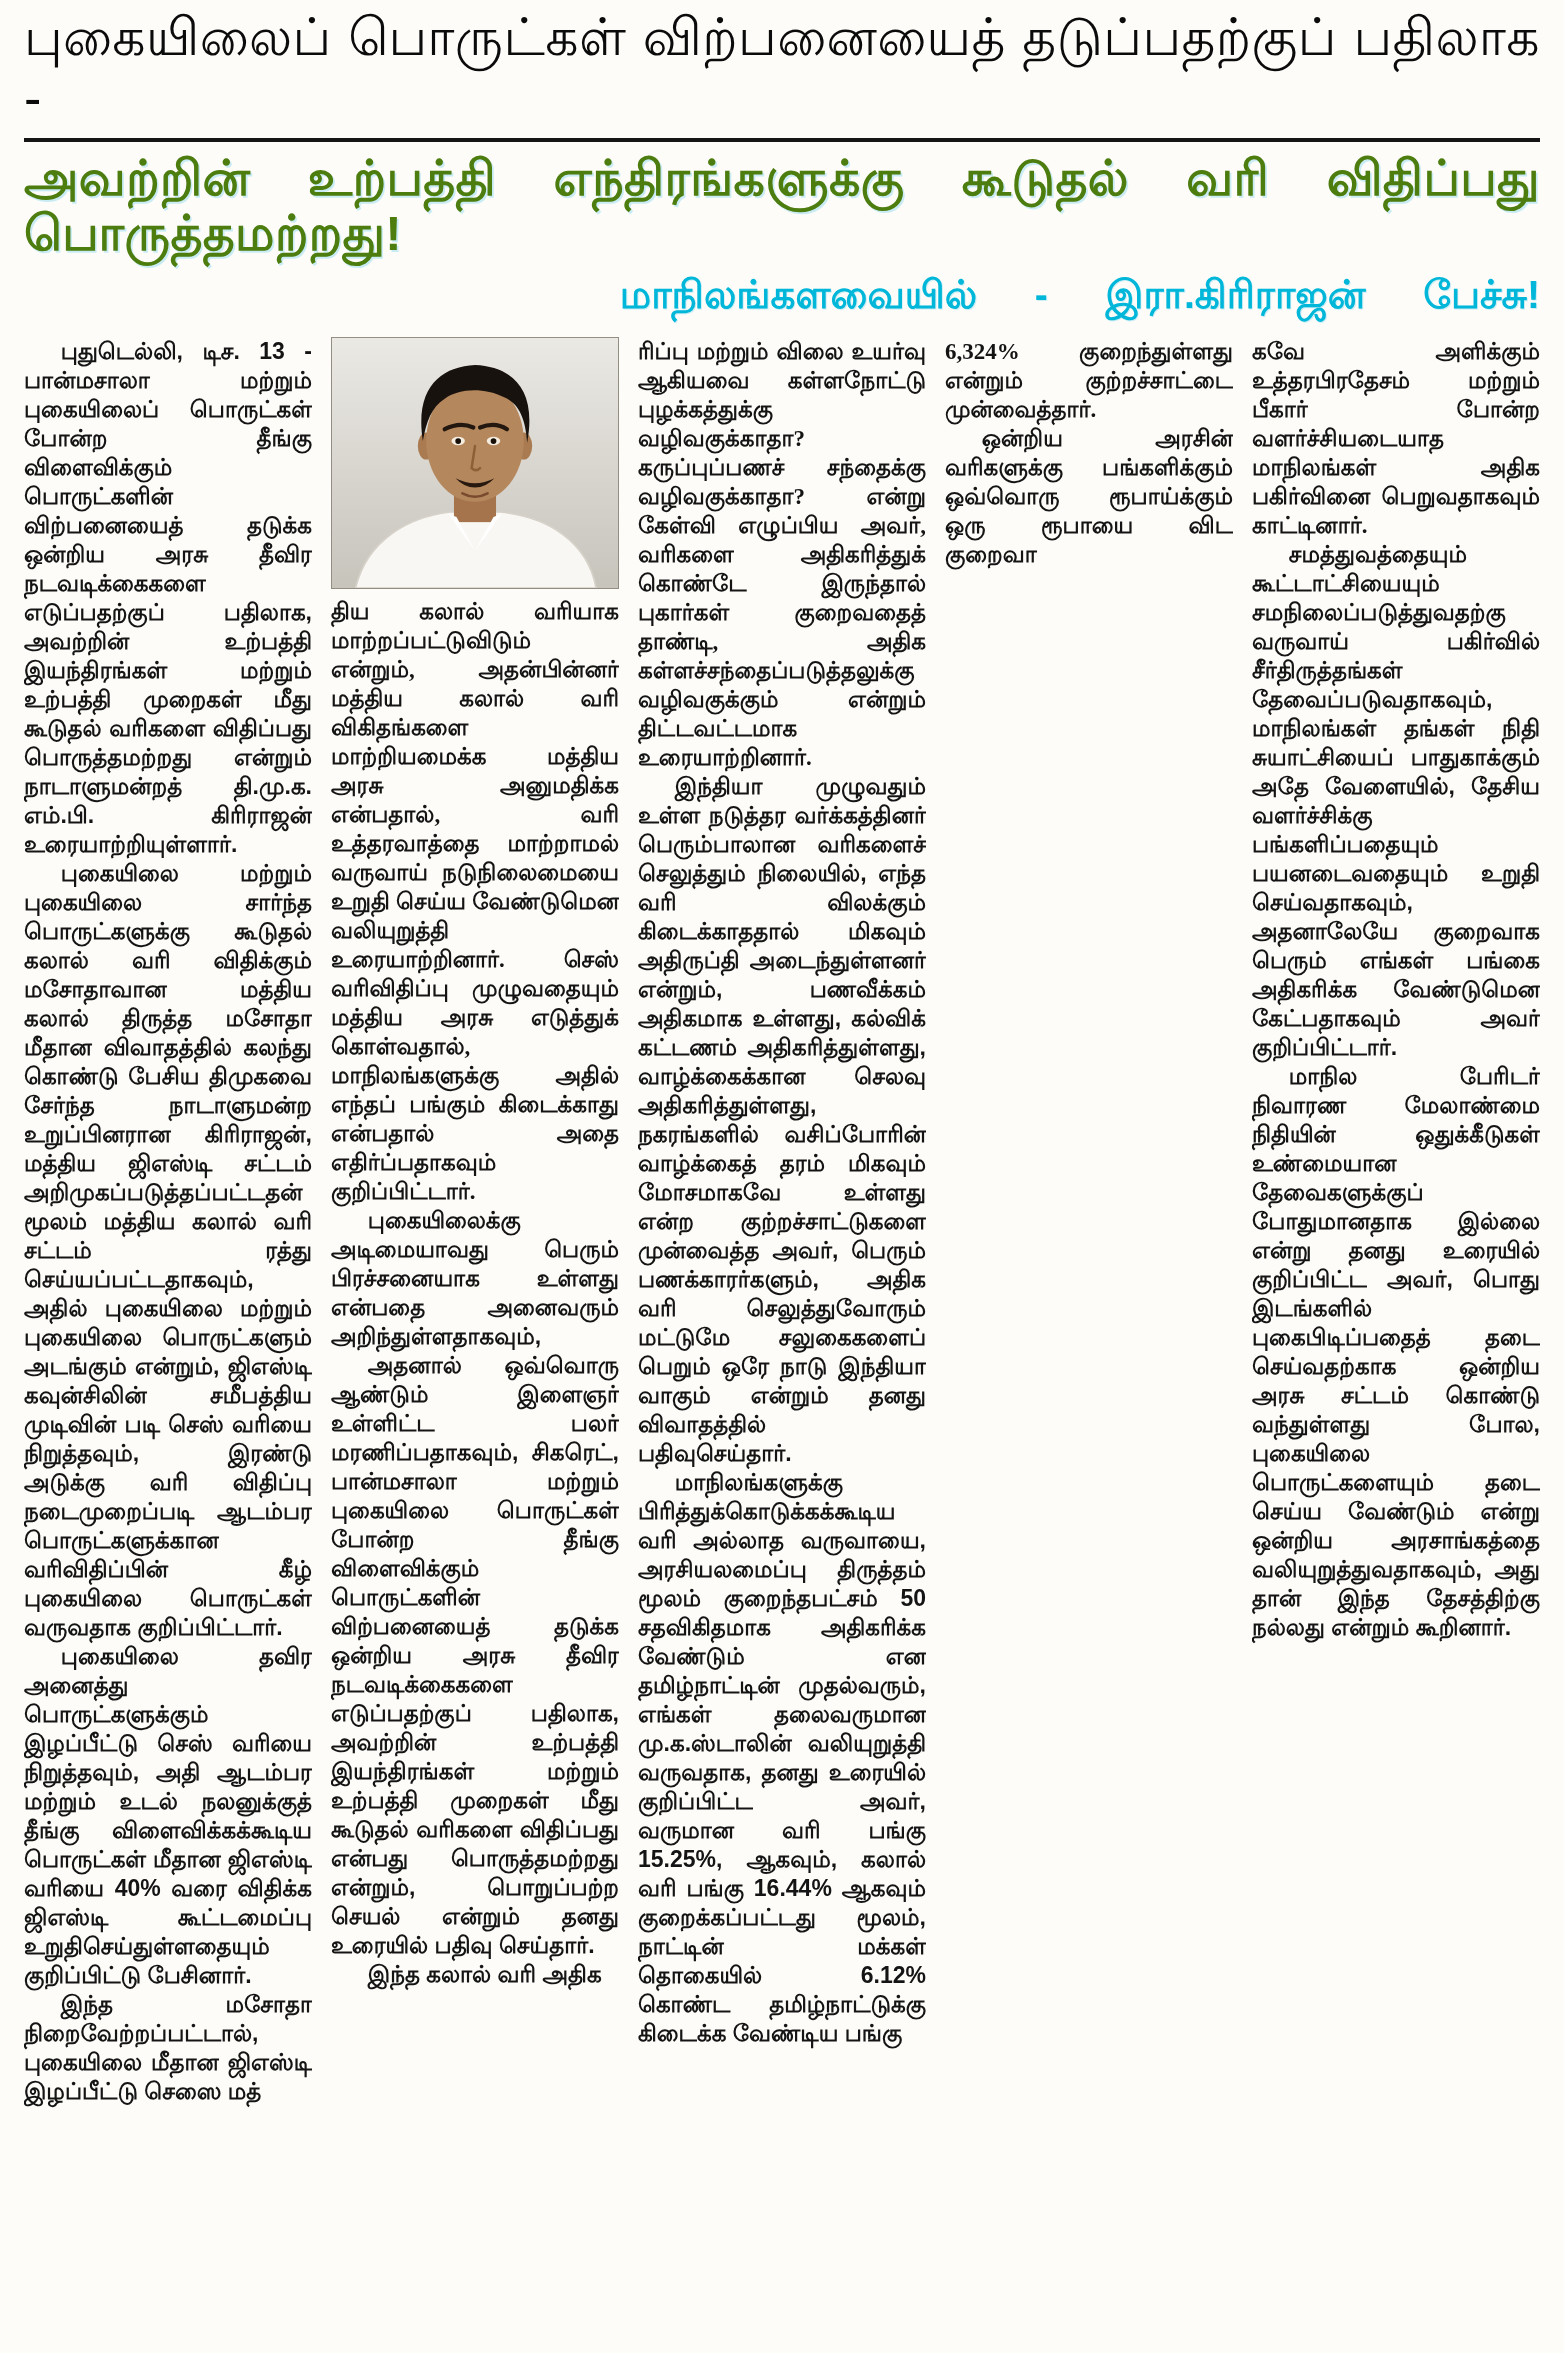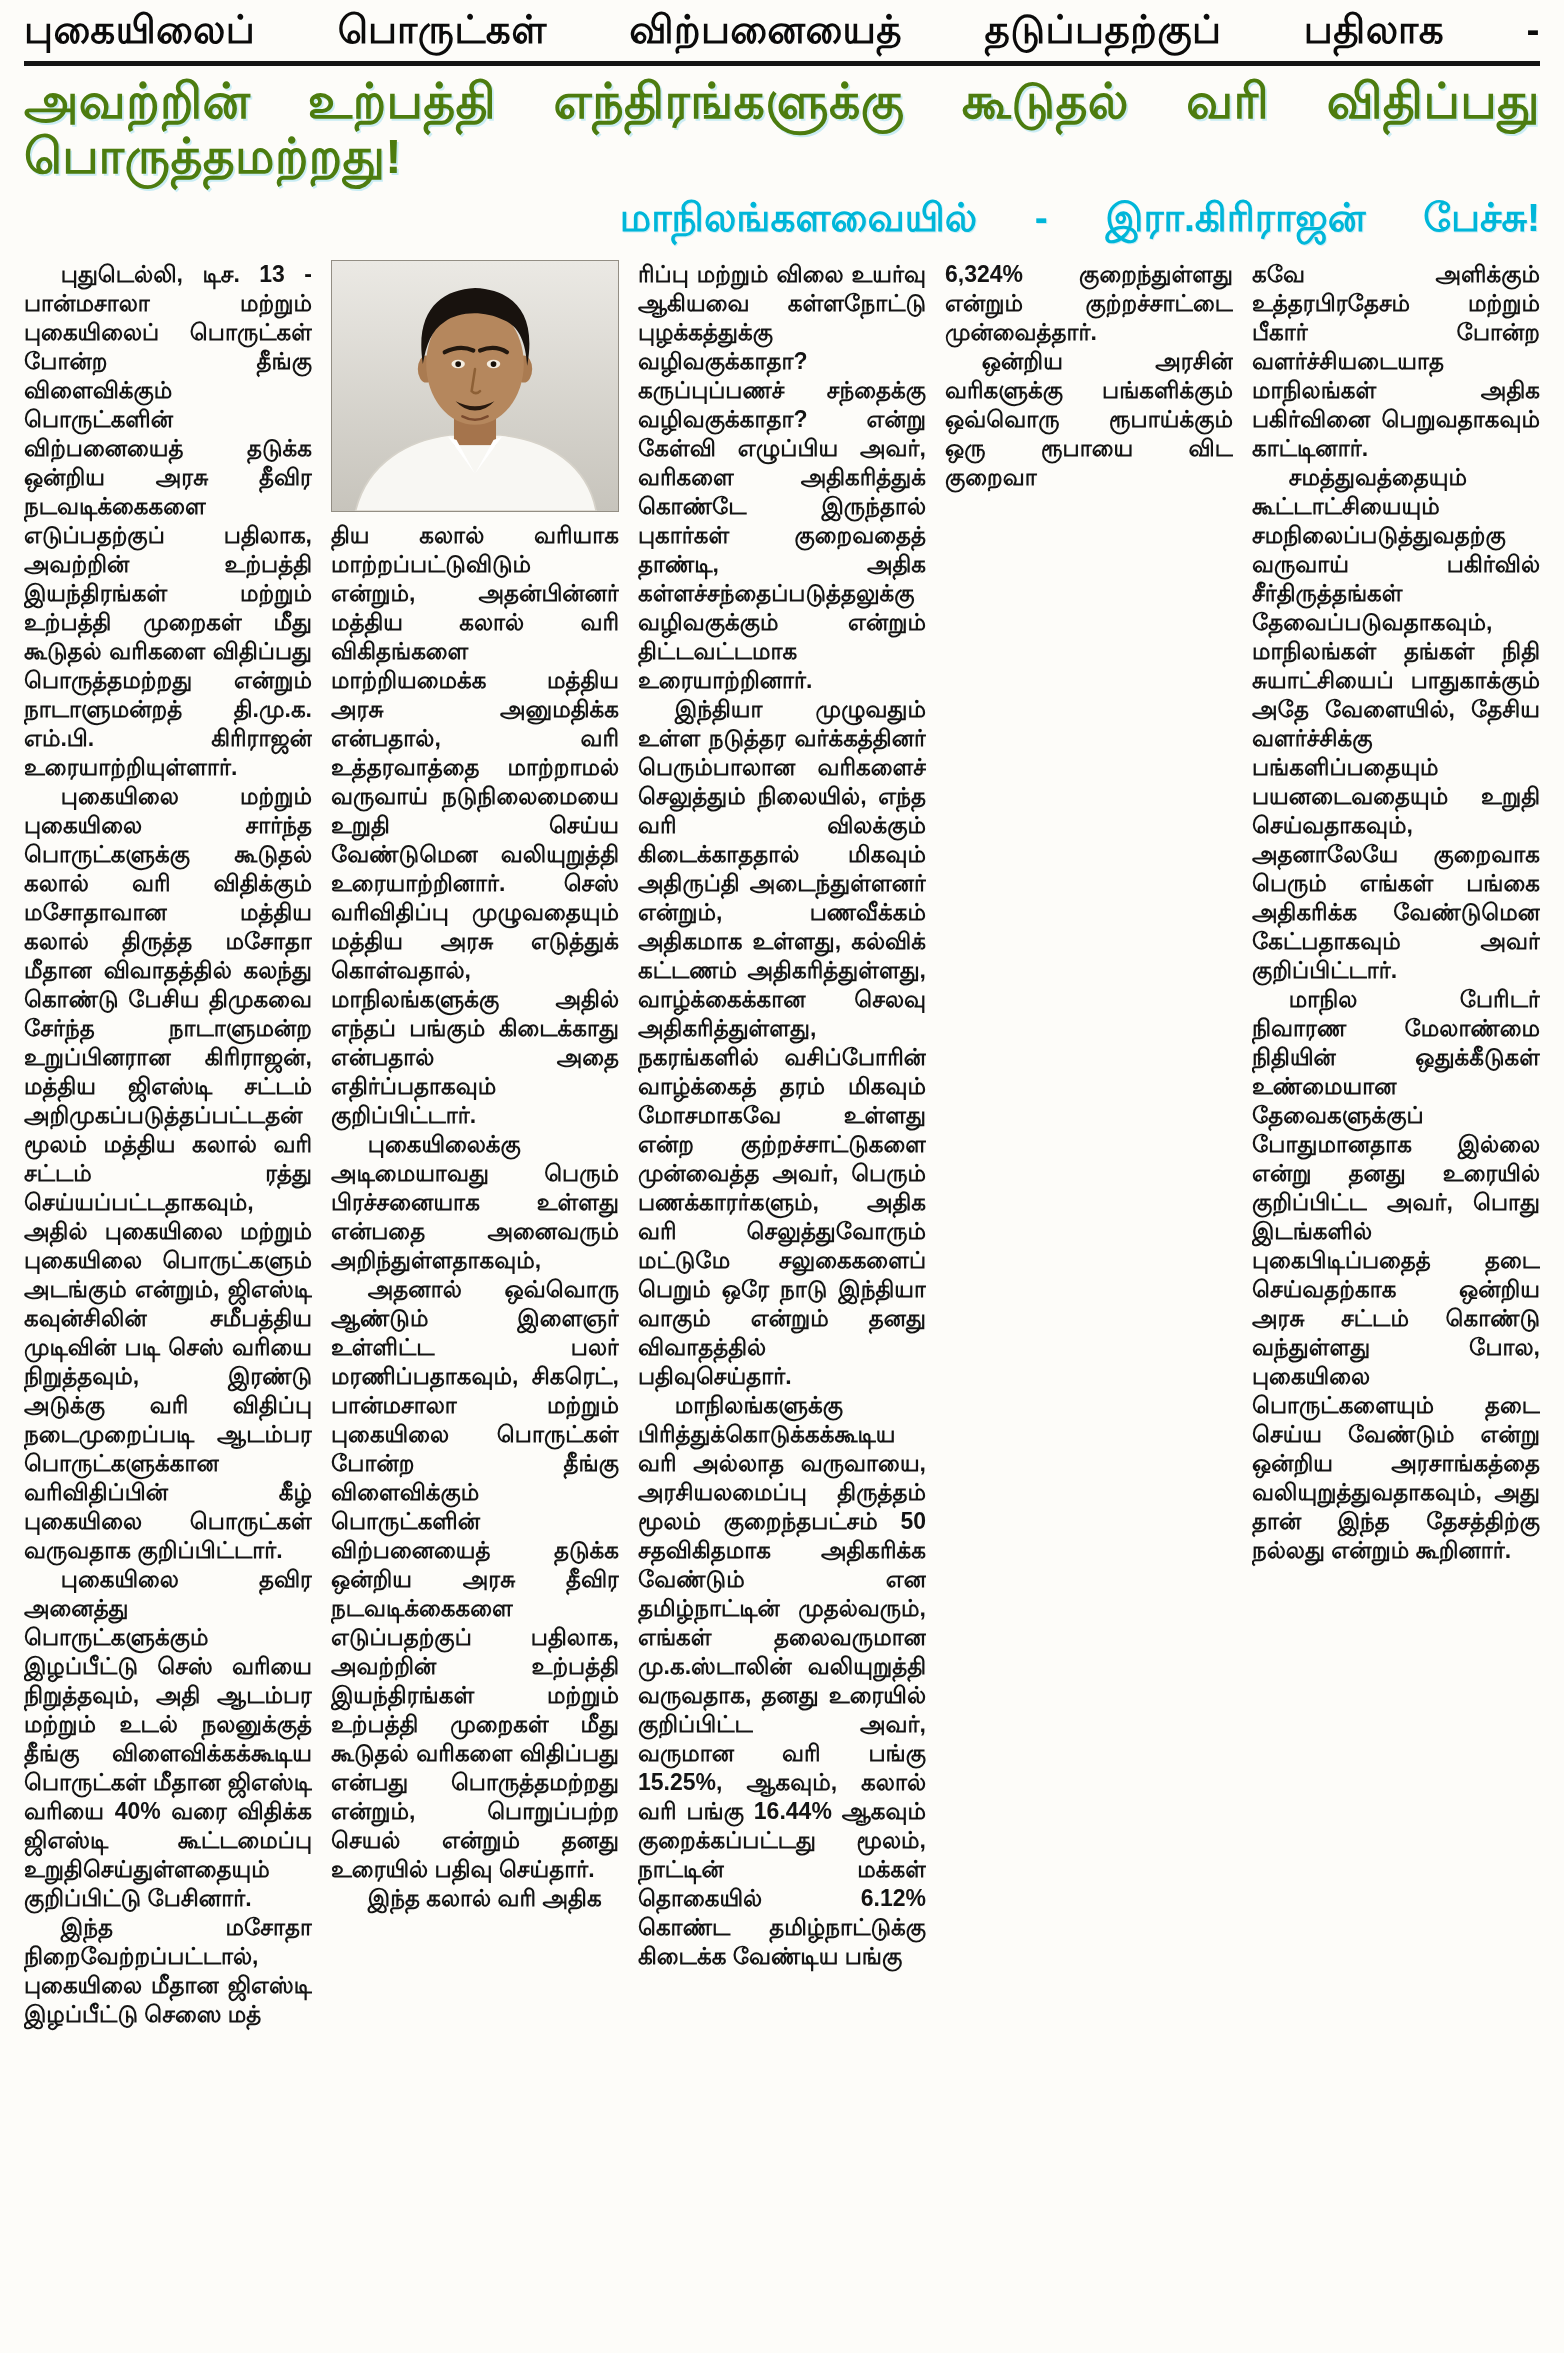--- a/index.html
+++ b/index.html
@@ -13,22 +13,22 @@
     width: 1564px;
     height: 2354px;
     margin: 0 auto;
     background: #fdfcf9;
     color: #161616;
     overflow: hidden;
     box-sizing: border-box;
     padding: 6.8px 24px 8.5px 24px;
   }
   .kicker {
-    font-size: 39px;
-    font-weight: 700;
+    font-size: 52px;
+    font-weight: 400;
     color: #0b0b0b;
     line-height: 1.18;
     text-align: justify;
     text-align-last: justify;
     letter-spacing: 0.4px;
   }
   .rule {
     height: 4.3px;
     background: #151515;
     margin: 8.5px 0 8.5px 0;
@@ -65,21 +65,21 @@
   }
   .col p {
     margin: 0;
     font-size: 23px;
     line-height: 29px;
     font-weight: 600;
     text-align: justify;
     color: #141414;
   }
   .col p.ind { text-indent: 1.6em; }
-  .col p.cont { text-indent: 0; }
+  .col p.cont { text-indent: 0; font-family: Liberation Serif, serif; }
   .col p.lead { font-weight: 800; }
   .photo {
     width: 100%;
     height: 252px;
     border: 0.9px solid #938e84;
     box-sizing: border-box;
     background: #dcd9d2;
     margin-bottom: 8.5px;
     display: block;
   }

